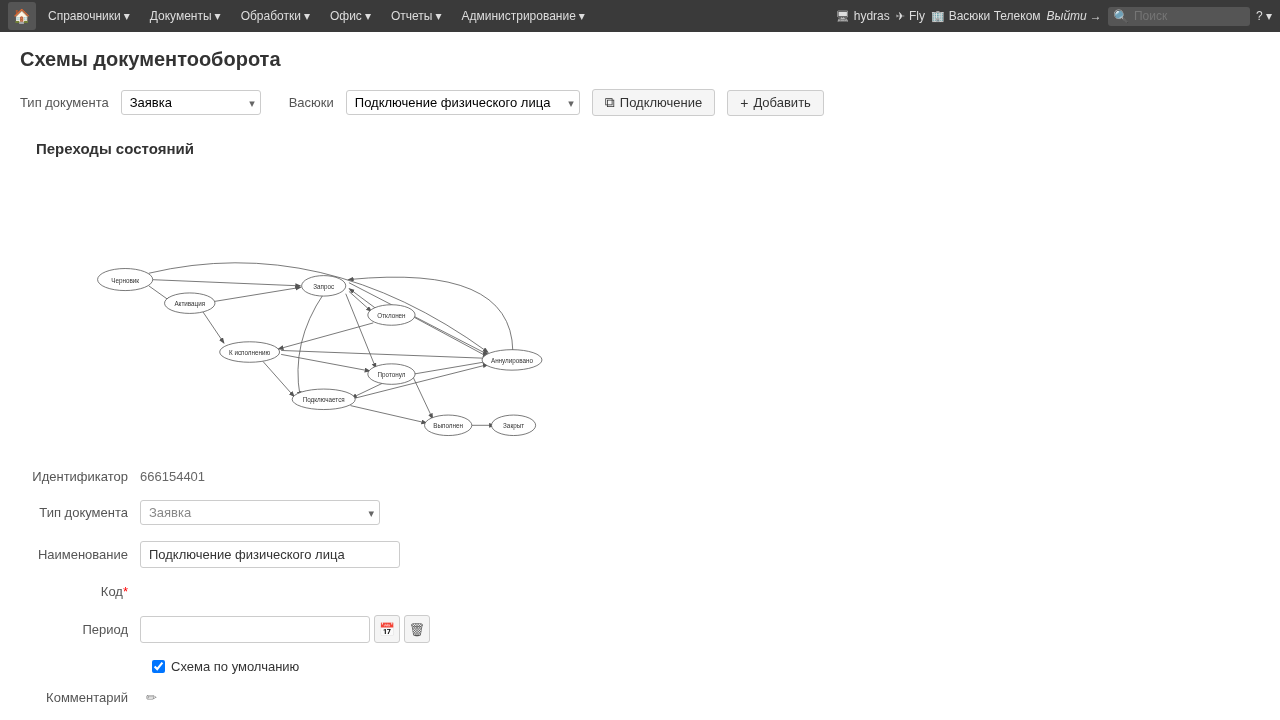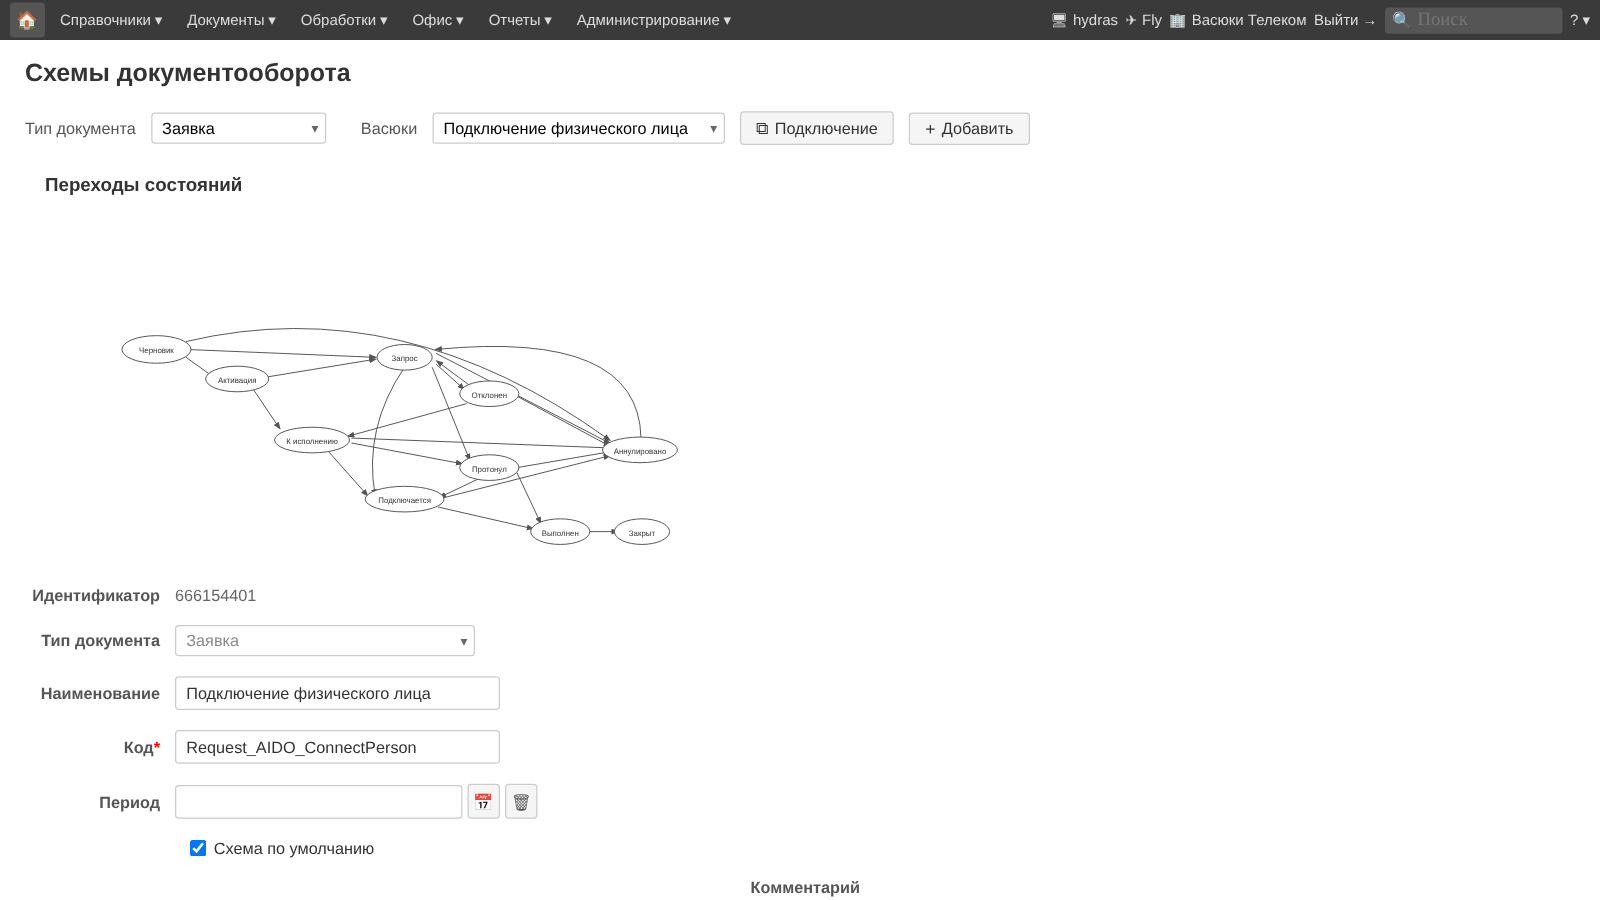--- a/index.html
+++ b/index.html
@@ -19,27 +19,27 @@
       display: flex; align-items: center; justify-content: center;
       width: 28px; height: 28px; background: #555; border-radius: 3px; cursor: pointer; color: #fff; font-size: 14px;
     }
     .topnav .nav-item {
       padding: 4px 8px; cursor: pointer; color: #ddd; font-size: 12px; display: flex; align-items: center; gap: 3px;
       white-space: nowrap;
     }
     .topnav .nav-sep { flex: 1; }
     .topnav .nav-right { display: flex; align-items: center; gap: 6px; }
     .topnav .nav-user { display: flex; align-items: center; gap: 4px; color: #ddd; font-size: 12px; cursor: pointer; }
-    .topnav .nav-exit { color: #ddd; font-size: 12px; cursor: pointer; display: flex; align-items: center; gap: 3px; }
+    .topnav .nav-exit { color: #ddd; font-size: 12px; cursor: pointer; display: flex; align-items: center; gap: 3px; font-style: italic; }
     .topnav .nav-search {
       display: flex; align-items: center;
       background: #555; border-radius: 3px; padding: 2px 6px; gap: 4px;
     }
     .topnav .nav-search input {
-      background: transparent; border: none; outline: none; color: #ddd; font-size: 15px; width: 110px; font-family: Liberation Serif, serif;
+      background: transparent; border: none; outline: none; color: #ddd; font-size: 12px; width: 110px;
     }
     .topnav .nav-help { color: #ddd; font-size: 12px; cursor: pointer; }
 
     
     .page { padding: 16px 20px; }
     .page-title { font-size: 20px; font-weight: bold; color: #333; margin-bottom: 18px; }
 
     
     .toolbar { display: flex; align-items: center; gap: 12px; margin-bottom: 24px; }
     .toolbar-label { color: #555; font-size: 13px; }
@@ -75,37 +75,37 @@
 
     
     .diagram-container {
       width: 620px; height: 260px; position: relative; margin: 0 auto 24px 0;
     }
     .diagram-container svg { width: 100%; height: 100%; }
 
     
     .form-section { margin-top: 8px; }
     .form-row { display: flex; align-items: center; margin-bottom: 16px; }
-    .form-row-label { width: 120px; text-align: right; color: #555; font-size: 13px; padding-right: 12px; font-weight: bold; }
+    .form-row-label { width: 120px; text-align: right; color: #555; font-size: 13px; padding-right: 12px; }
     .form-row-label.required::after { content: '*'; color: red; }
     .form-value { color: #666; font-size: 13px; }
     .form-input {
       border: 1px solid #ccc; border-radius: 3px; padding: 5px 8px;
       font-size: 13px; width: 260px; color: #333;
     }
     .period-row { display: flex; align-items: center; gap: 4px; }
     .icon-btn {
       border: 1px solid #ccc; background: #f5f5f5; border-radius: 3px;
       width: 26px; height: 28px; display: flex; align-items: center; justify-content: center;
       cursor: pointer; font-size: 13px; color: #555;
     }
     .checkbox-row { display: flex; align-items: center; gap: 6px; margin-left: 132px; margin-bottom: 16px; }
     .checkbox-row input[type=checkbox] { cursor: pointer; }
     .checkbox-row label { font-size: 13px; color: #333; cursor: pointer; }
-    .comment-row { display: flex; align-items: center; margin-bottom: 16px; flex-direction: column; }
+    .comment-row { display: flex; align-items: center; margin-bottom: 16px; }
     .comment-icon { color: #888; font-size: 13px; cursor: pointer; margin-left: 6px; }
   </style>
 </head>
 <body>
 
 <nav class="topnav">
   <div class="nav-home">🏠</div>
   <div class="nav-item">
     <span>Справочники</span>
     <span>▾</span>
@@ -287,21 +287,20 @@
       </div>
     </div>
 
     <div class="form-row">
       <span class="form-row-label">Наименование</span>
       <input type="text" class="form-input" value="Подключение физического лица" style="">
     </div>
 
     <div class="form-row">
       <span class="form-row-label required">Код</span>
-      <input type="text" class="form-input" value="Request_AIDO_ConnectPerson" style="">
     </div>
 
     <div class="form-row">
       <span class="form-row-label">Период</span>
       <div class="period-row">
         <input type="text" class="form-input" style="width: 230px;">
         <div class="icon-btn">📅</div>
         <div class="icon-btn">🗑</div>
       </div>
     </div>

